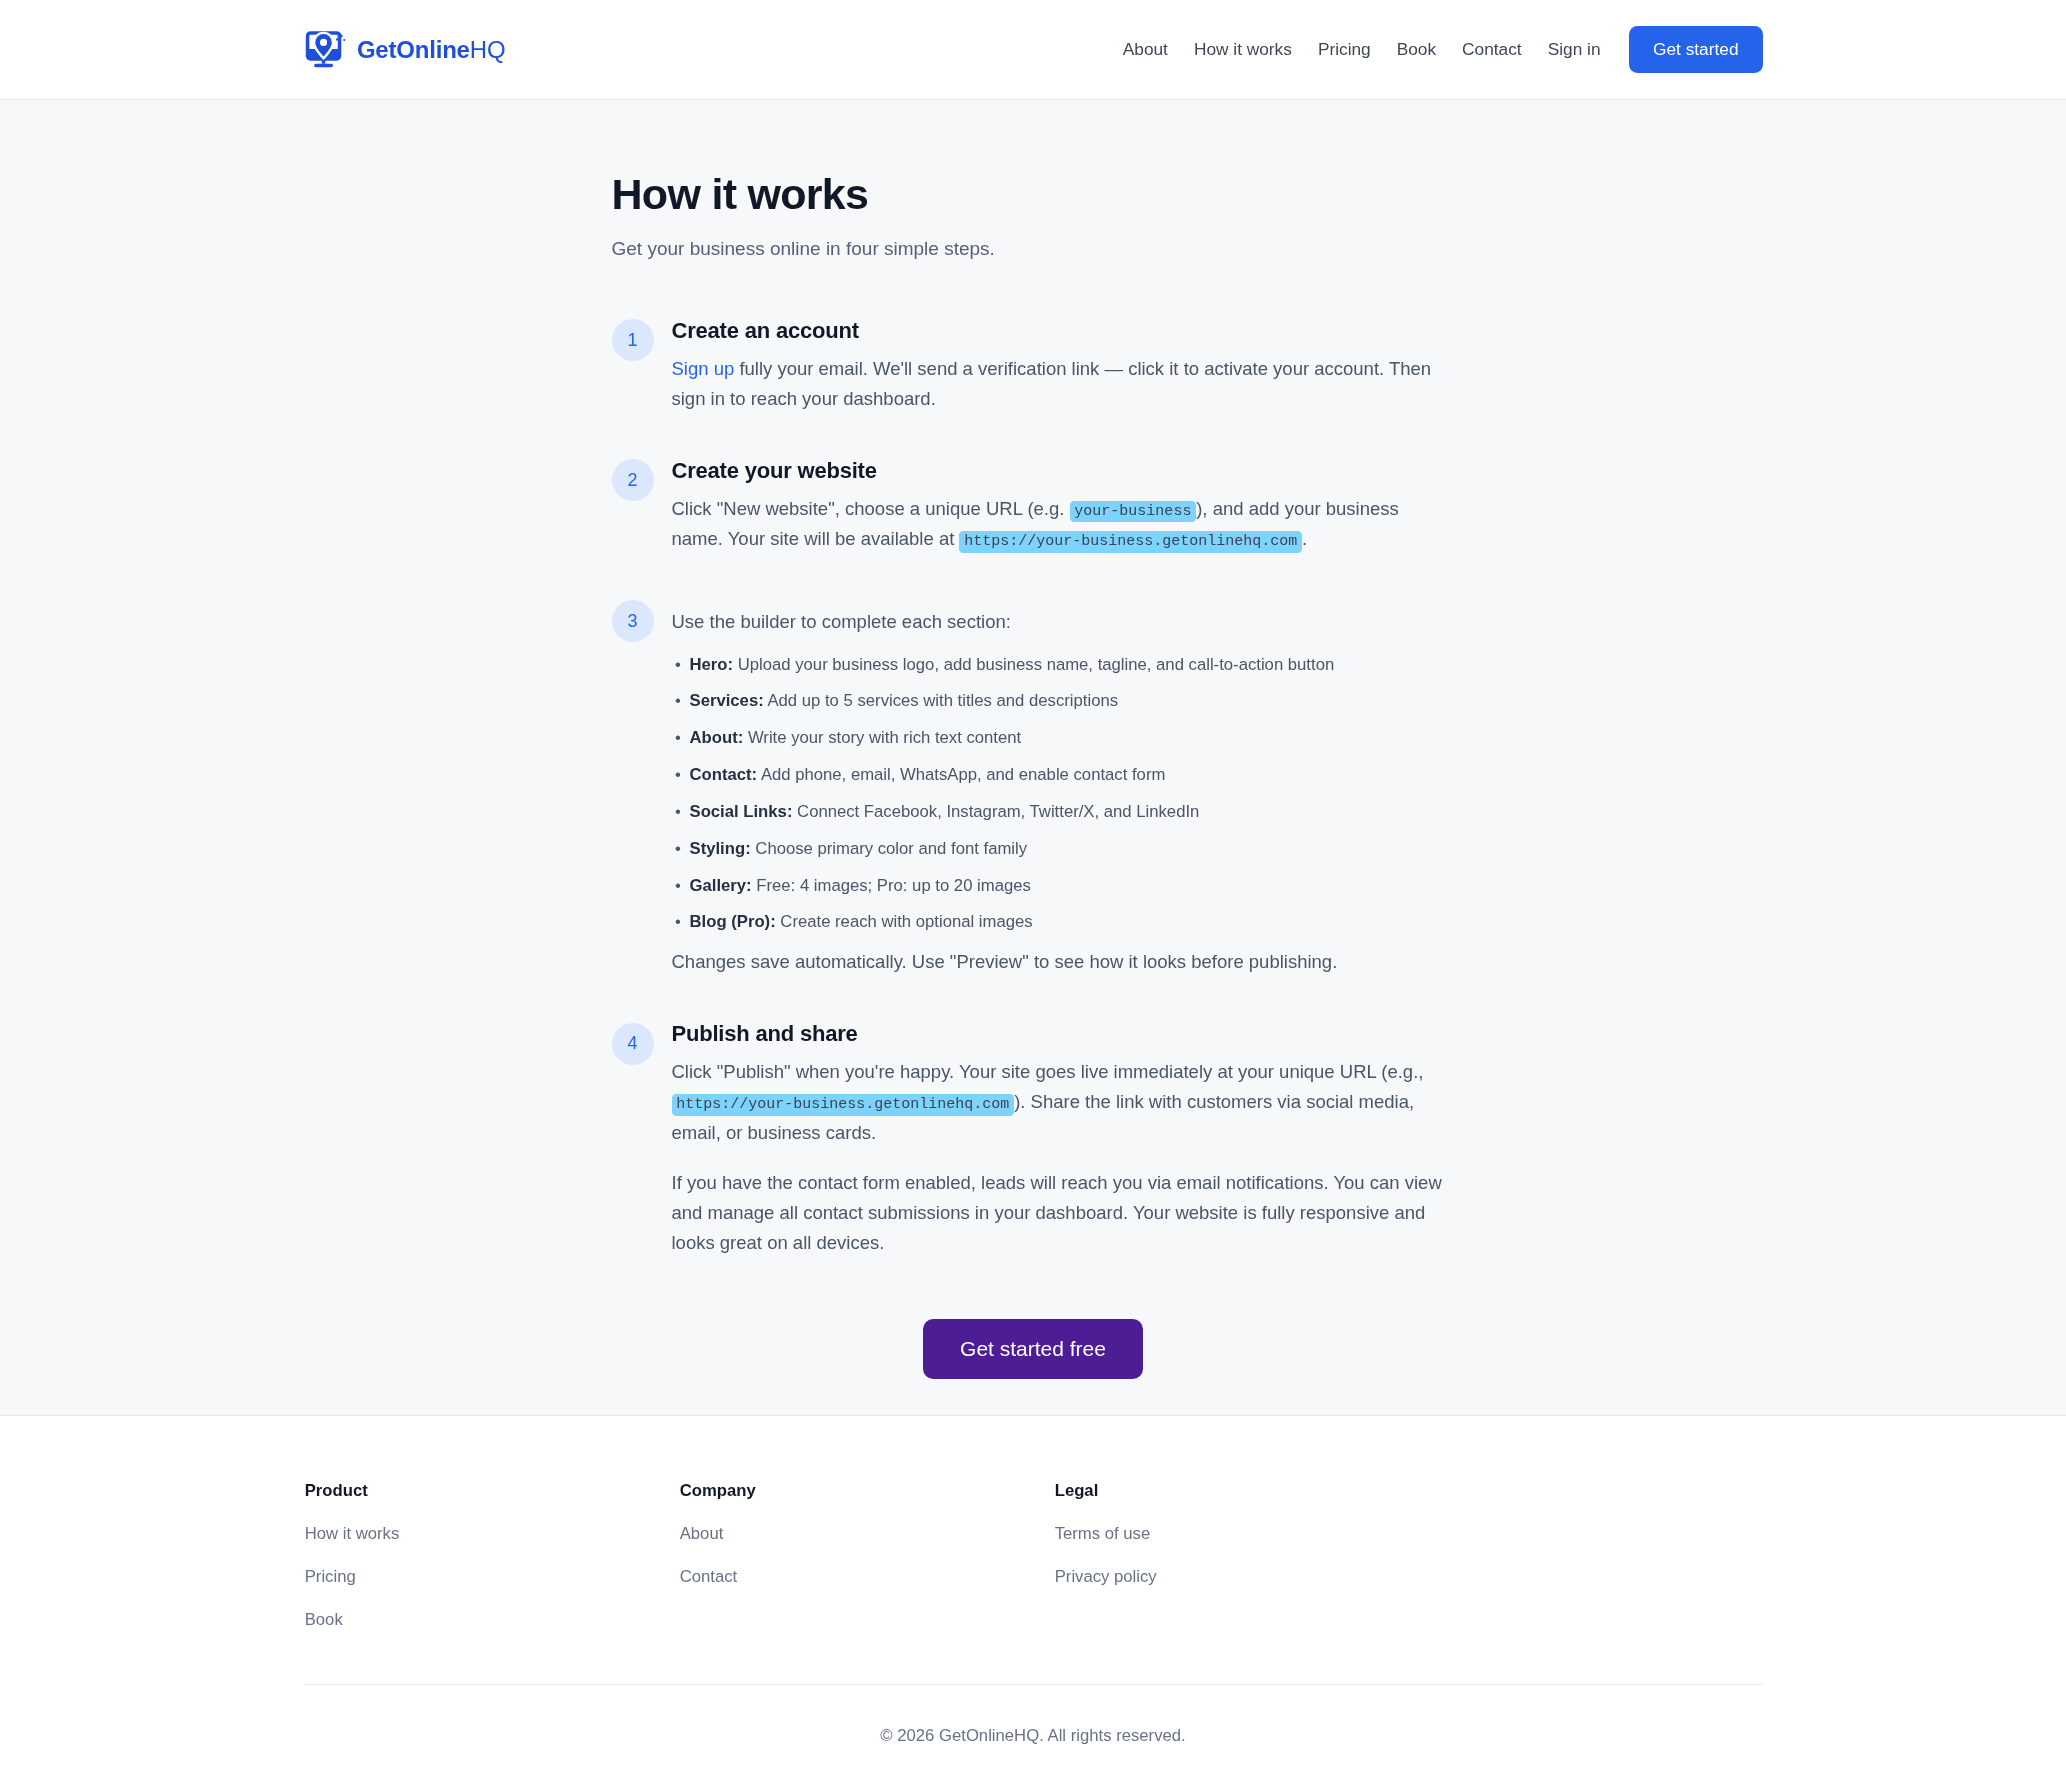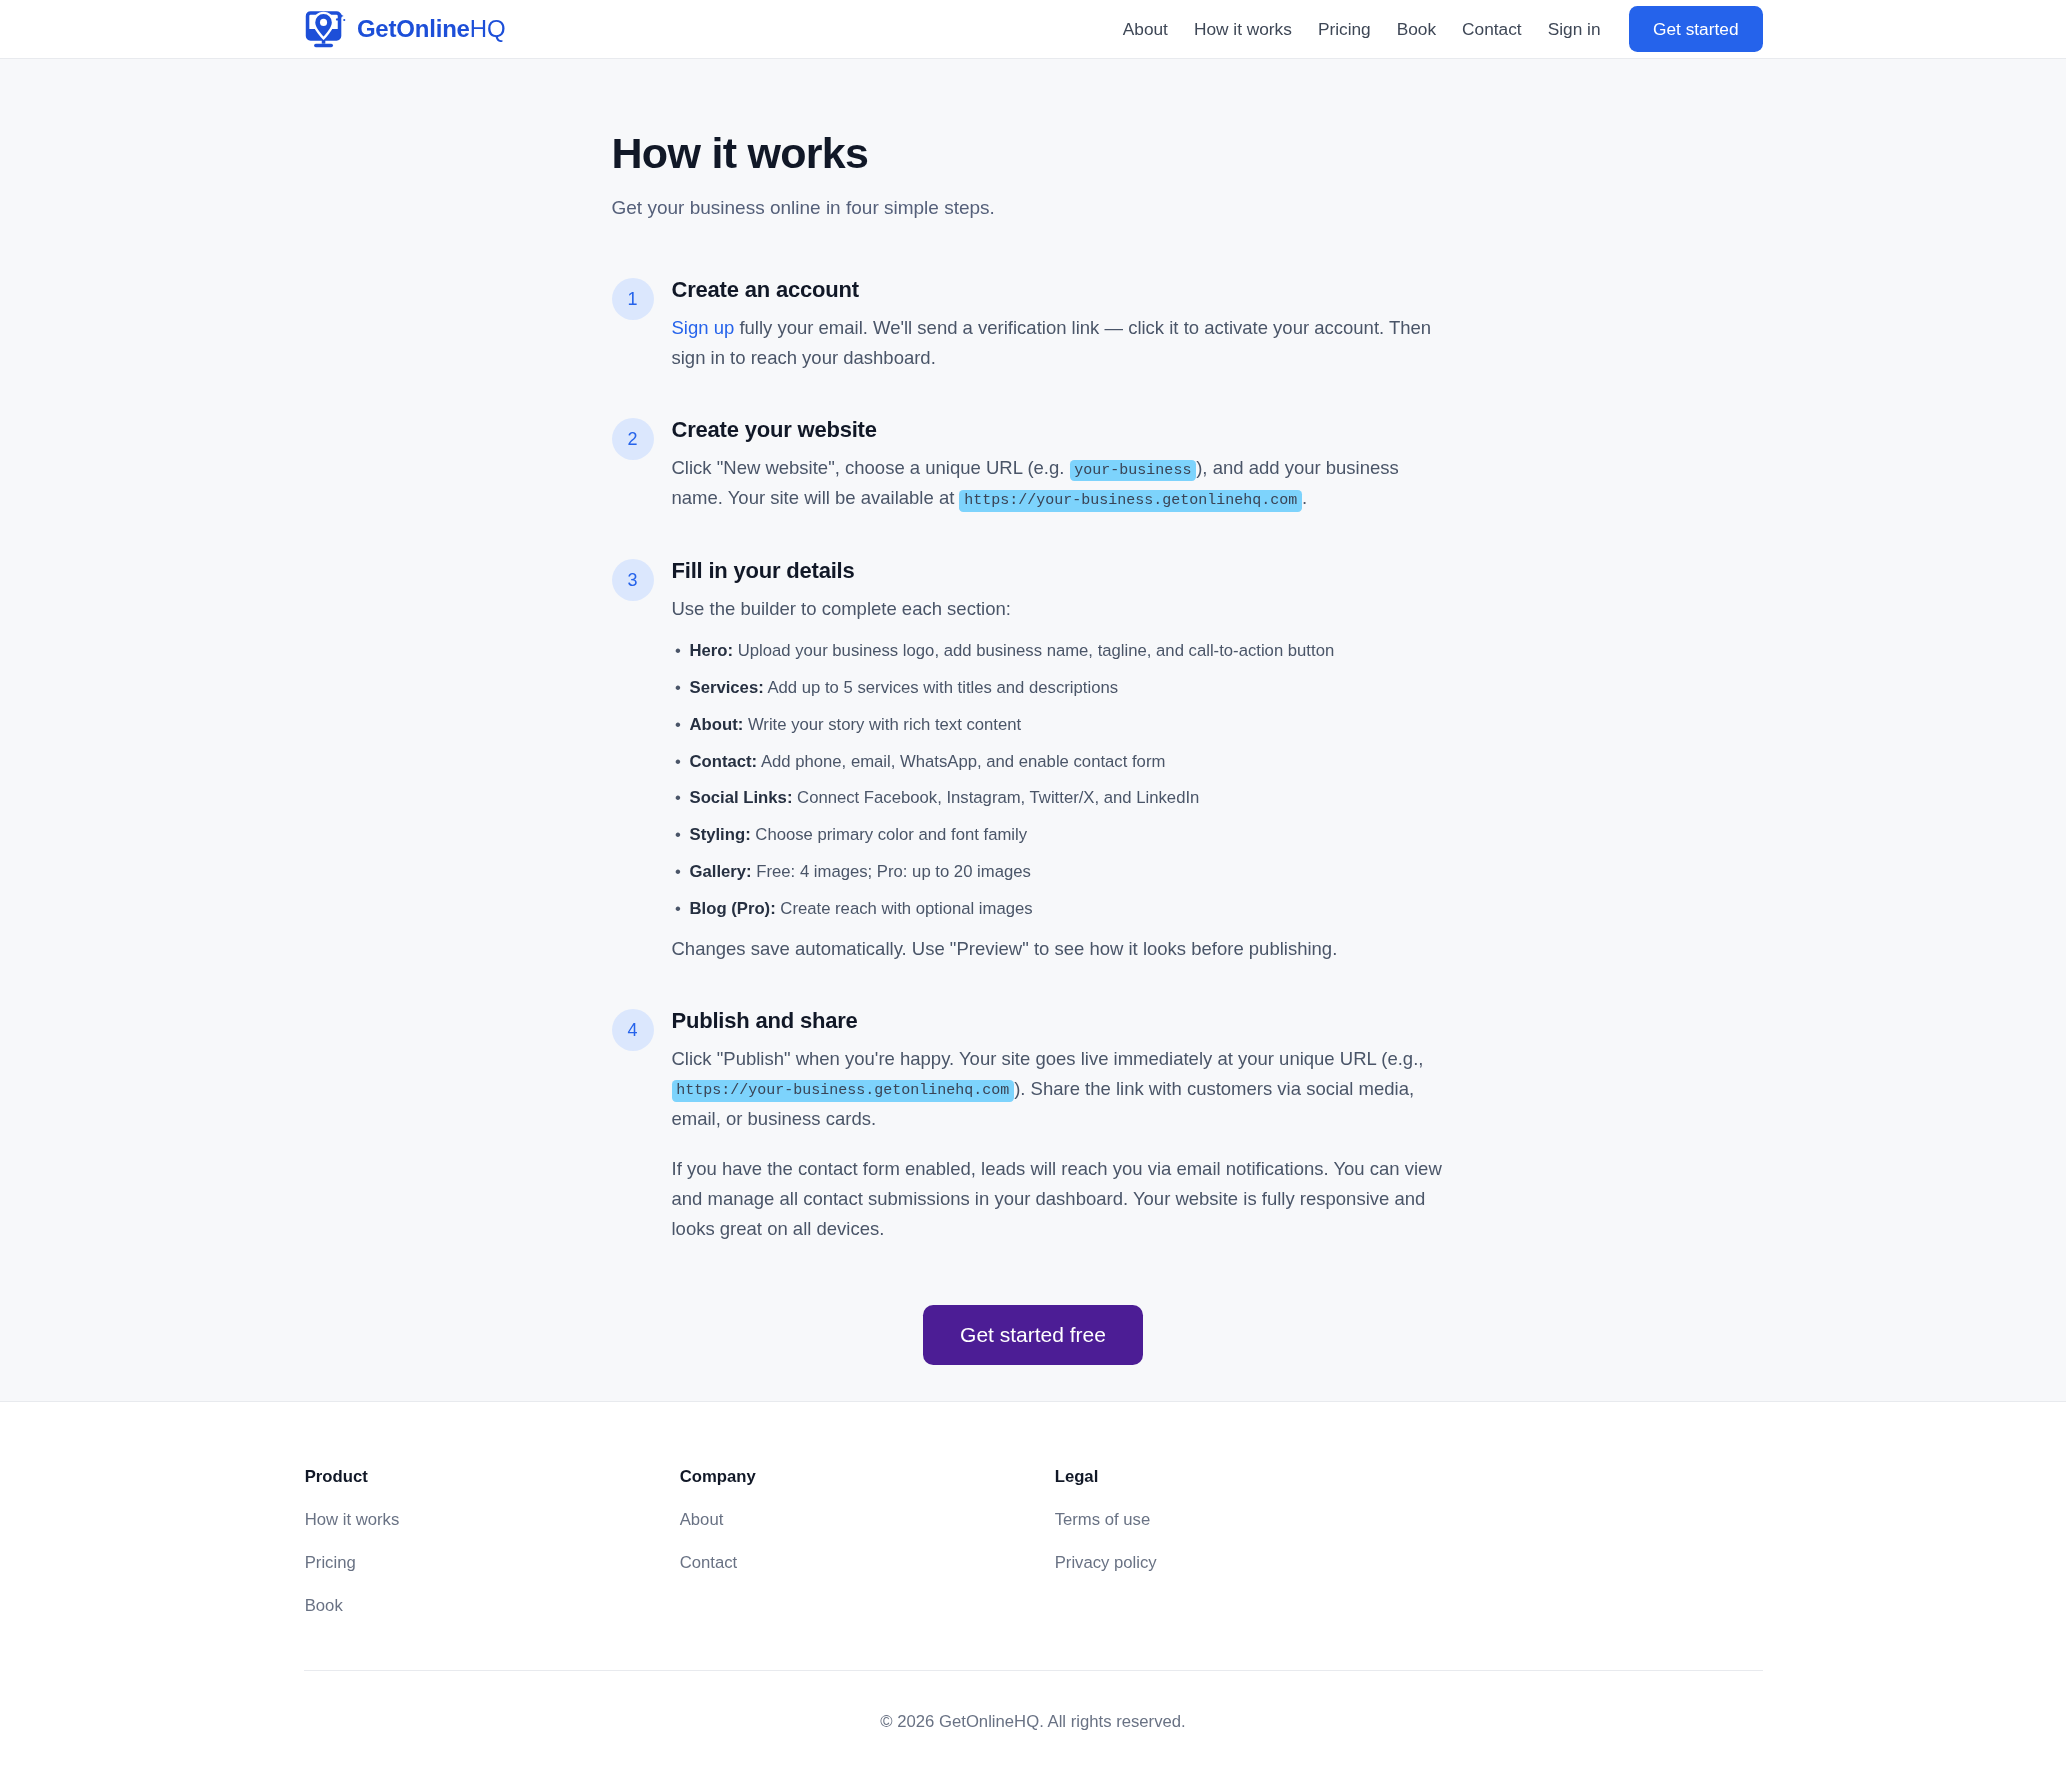--- a/index.html
+++ b/index.html
@@ -8,21 +8,21 @@
     width: 2066px;
     background: #f7f8fa;
     font-family: "Liberation Sans", sans-serif;
     -webkit-font-smoothing: antialiased;
   }
 
   
   .site-header {
     background: #ffffff;
     border-bottom: 1.2px solid #e8eaee;
-    height: 59px;
+    height: 100px;
     display: flex;
     align-items: center;
   }
   .header-inner {
     width: 1459px;
     margin: 0 auto;
     display: flex;
     align-items: center;
     justify-content: space-between;
   }
@@ -277,21 +277,20 @@
         <div class="step-badge">2</div>
         <div class="step-body">
           <h2 class="step-title">Create your website</h2>
           <p class="step-text"><span>Click "New website", choose a unique URL (e.g. </span><code>your-business</code><span>), and add your business name. Your site will be available at </span><code>https://your-business.getonlinehq.com</code><span>.</span></p>
         </div>
       </section>
 
       <section class="step">
         <div class="step-badge">3</div>
         <div class="step-body">
-          <h2 class="step-title">Fill in your details</h2>
           <p class="step-text">Use the builder to complete each section:</p>
           <ul class="feature-list">
             <li><b>Hero:</b><span> Upload your business logo, add business name, tagline, and call-to-action button</span></li>
             <li><b>Services:</b><span> Add up to 5 services with titles and descriptions</span></li>
             <li><b>About:</b><span> Write your story with rich text content</span></li>
             <li><b>Contact:</b><span> Add phone, email, WhatsApp, and enable contact form</span></li>
             <li><b>Social Links:</b><span> Connect Facebook, Instagram, Twitter/X, and LinkedIn</span></li>
             <li><b>Styling:</b><span> Choose primary color and font family</span></li>
             <li><b>Gallery:</b><span> Free: 4 images; Pro: up to 20 images</span></li>
             <li><b>Blog (Pro):</b><span> Create reach with optional images</span></li>

